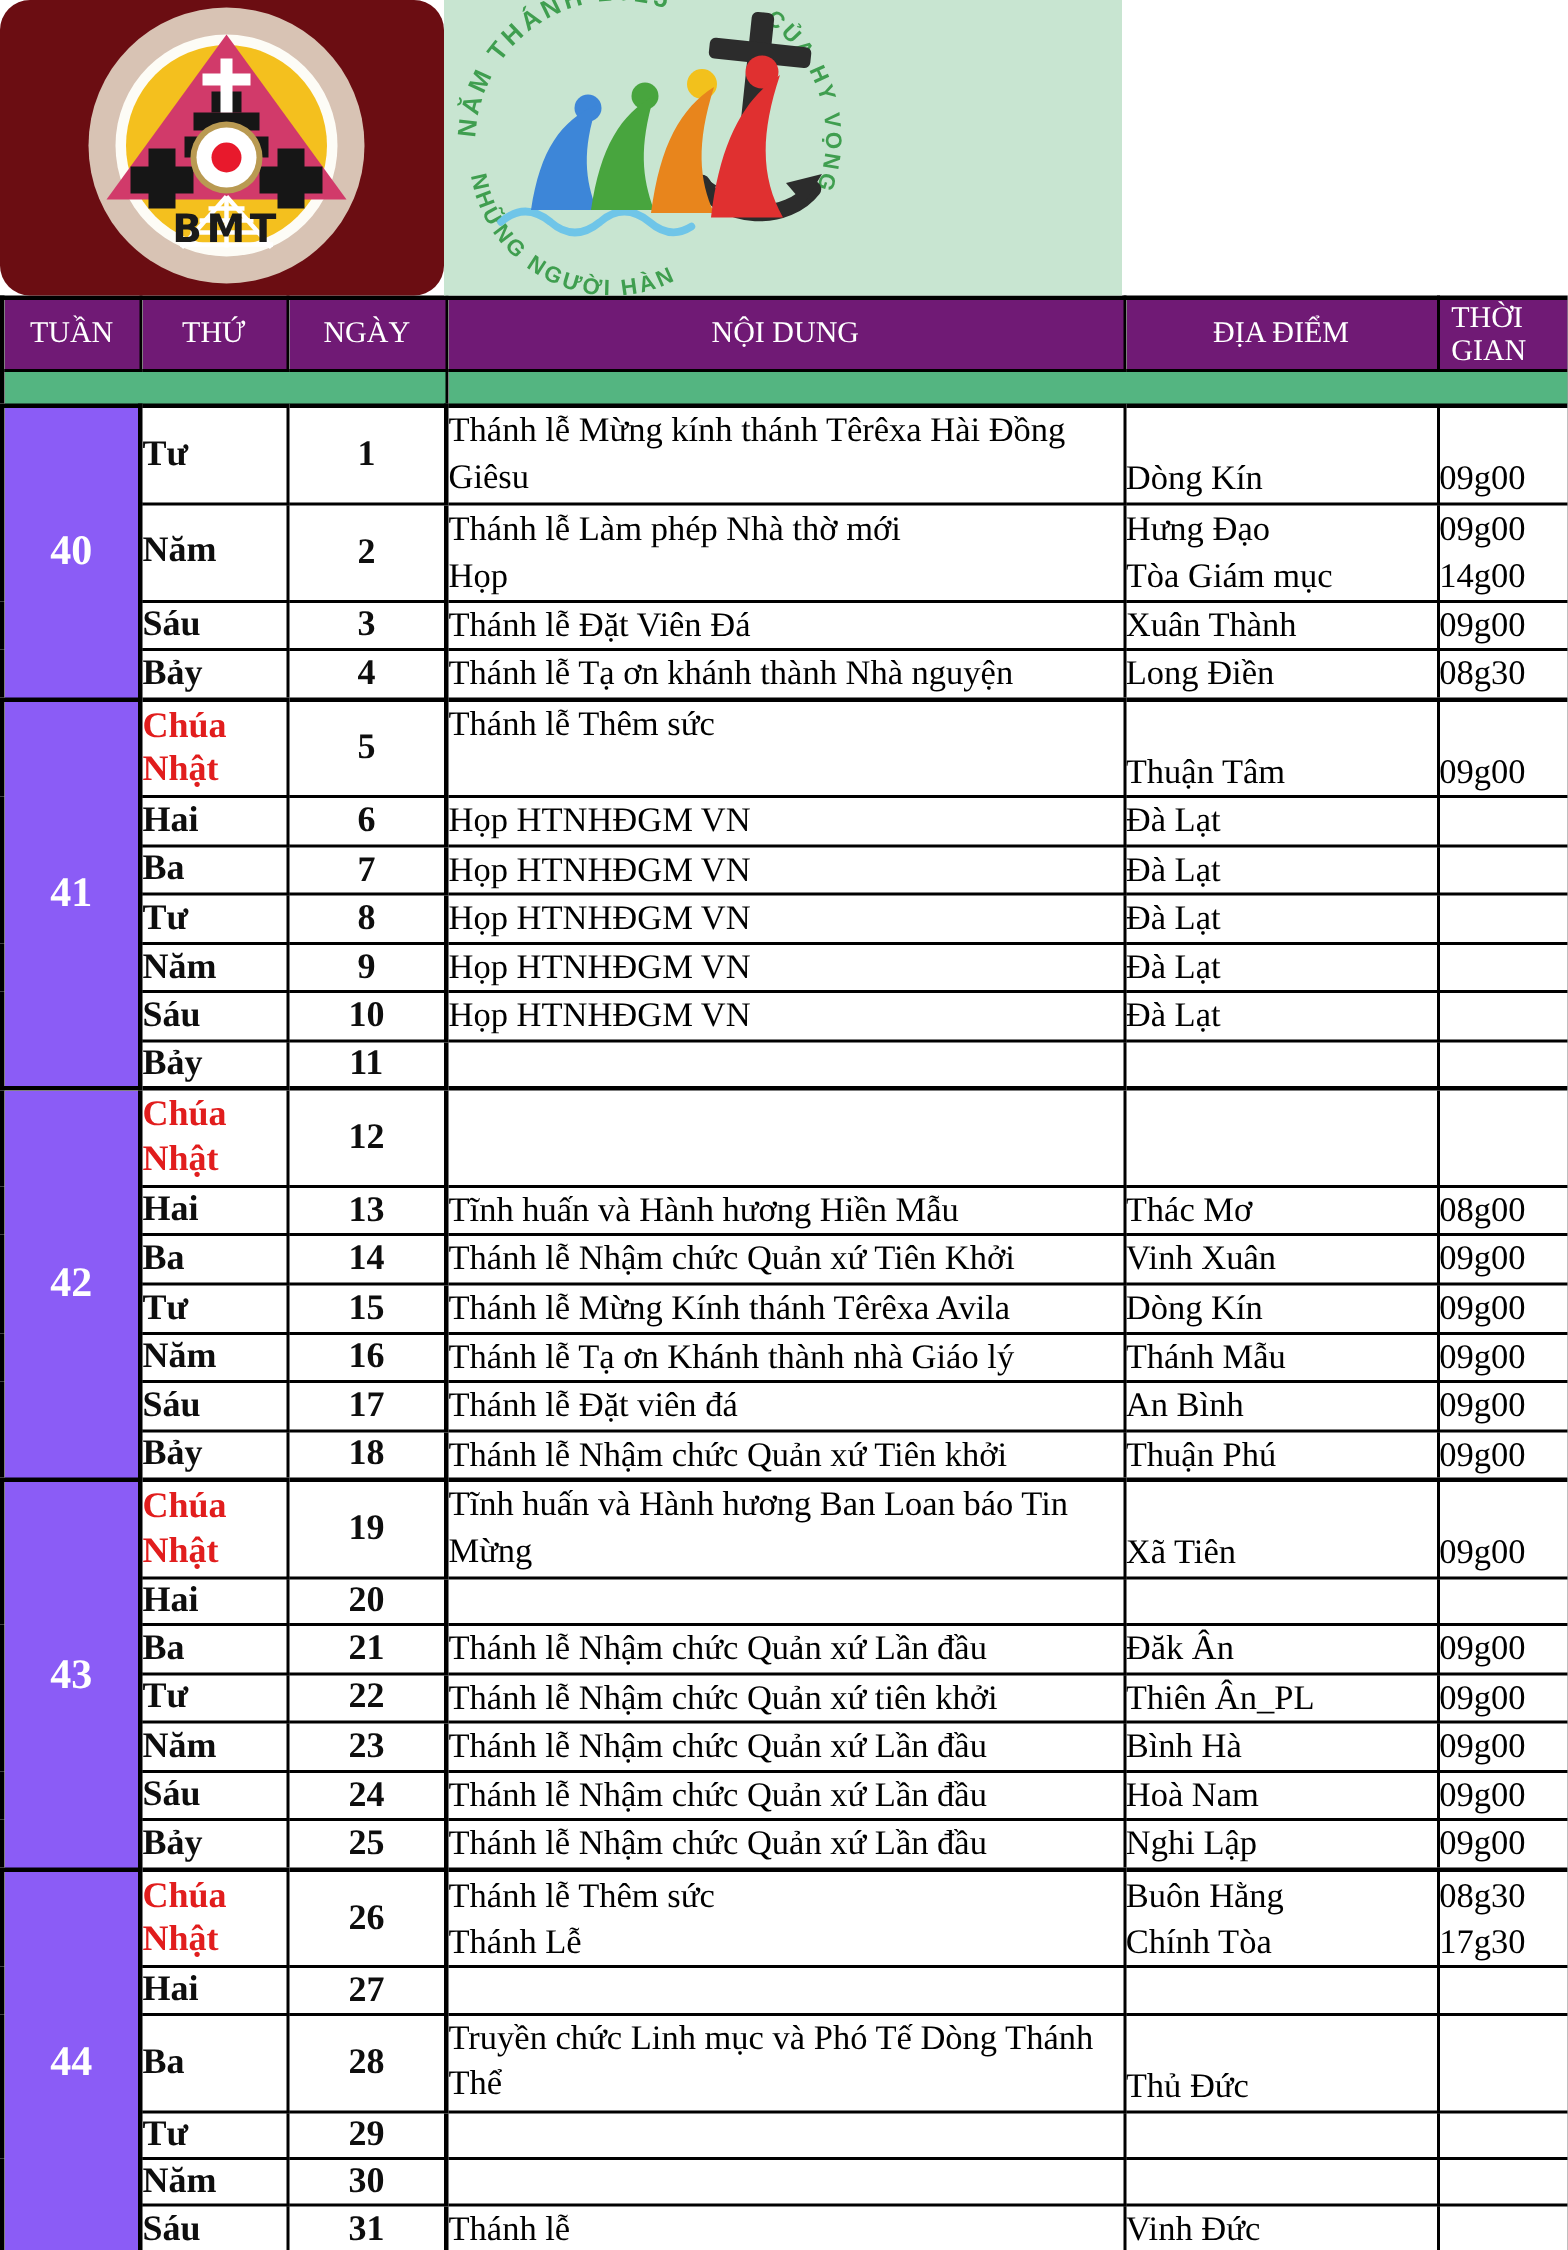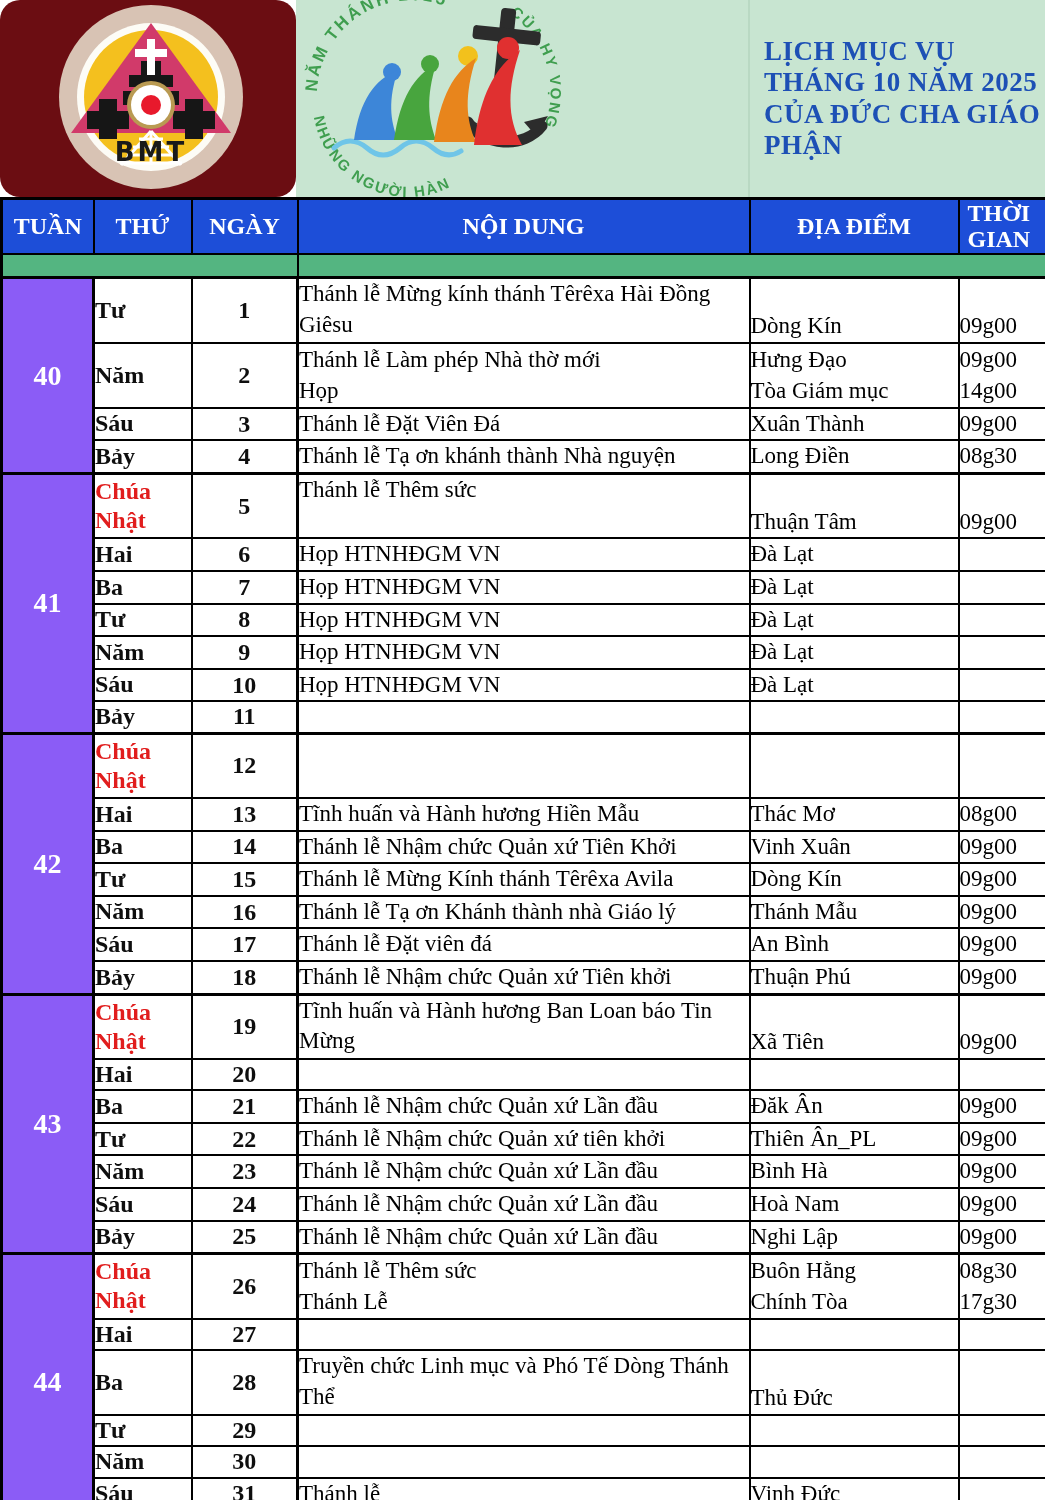--- a/index.html
+++ b/index.html
@@ -9,21 +9,21 @@
   .banner{display:flex;height:197px;width:1045px;}
   .banner-left{width:296px;height:197px;background:#6b0d12;display:flex;align-items:center;justify-content:center;overflow:hidden;border-radius:20px;}
   .banner-mid{width:452px;height:197px;background:#c8e5d1;position:relative;overflow:hidden;}
   .banner-right{width:297px;height:197px;background:#c8e5d1;border-left:2px solid #b9d9c3;box-sizing:border-box;display:flex;align-items:flex-start;}
   .page-title{font-weight:bold;font-size:27px;line-height:1.16;color:#1d50b5;white-space:pre-line;padding:36px 4px 0 14px;letter-spacing:.5px;}
 
   
   table.sched{border-collapse:collapse;width:1045px;table-layout:fixed;border:3px solid #000;}
   table.sched td, table.sched th{border:2px solid #000;box-sizing:border-box;overflow:hidden;padding:0;}
   thead tr{height:48px;}
-  thead th{background:#1d4ed8;color:#fff;font-weight:bold;font-size:24px;text-align:center;padding:2px 4px;}
+  thead th{background:#701a75;color:#fff;font-weight:normal;font-size:20px;text-align:center;padding:2px 4px;}
   thead th.th-time{text-align:left;padding-left:8px;line-height:1.1;margin-left:18px;}
   tr.sep{height:24px;}
   tr.sep td{background:#54b581;}
   tr.r-single{height:31px;}
   tr.r-tall{height:65px;}
   tr.week-start td, tr.week-start th{border-top:3px solid #000;}
   td.week{background:#8b5cf6;color:#fff;font-weight:bold;font-size:28px;text-align:center;vertical-align:middle;border-right:3px solid #000 !important;}
   td.day{font-weight:bold;font-size:24px;color:#0e0e0e;padding:1px 2px 1px 9px;vertical-align:middle;line-height:1.22;}
   td.day.sun{color:#e11d1d;}
   td.date{font-weight:bold;font-size:24px;color:#0e0e0e;text-align:center;vertical-align:middle;border-right:3px solid #000 !important;}
@@ -110,26 +110,20 @@
           <circle cx="134" cy="64" r="9" fill="#48a53e"></circle>
           <path d="M 98,140 C 104,98 118,76 140,64 C 130,98 132,118 140,140 Z" fill="#48a53e"></path>
           <circle cx="172" cy="56" r="10" fill="#f2c11c"></circle>
           <path d="M 138,142 C 144,96 158,72 180,58 C 168,96 170,120 180,142 Z" fill="#e8851c"></path>
           <circle cx="212" cy="48" r="11" fill="#e03030"></circle>
           <path d="M 178,145 C 184,94 200,66 224,50 C 210,92 212,120 226,145 Z" fill="#e03030"></path>
         </g>
       </svg>
     </div>
 
-    <div class="banner-right">
-      <div class="page-title">LỊCH MỤC VỤ
-THÁNG 10 NĂM 2025
-CỦA ĐỨC CHA GIÁO
-PHẬN</div>
-    </div>
   </div>
 
   <table class="sched">
     <colgroup>
       <col style="width:92px">
         <col style="width:98px">
         <col style="width:106px">
       <col style="width:452px">
         <col style="width:209px">
         <col style="width:88px">

